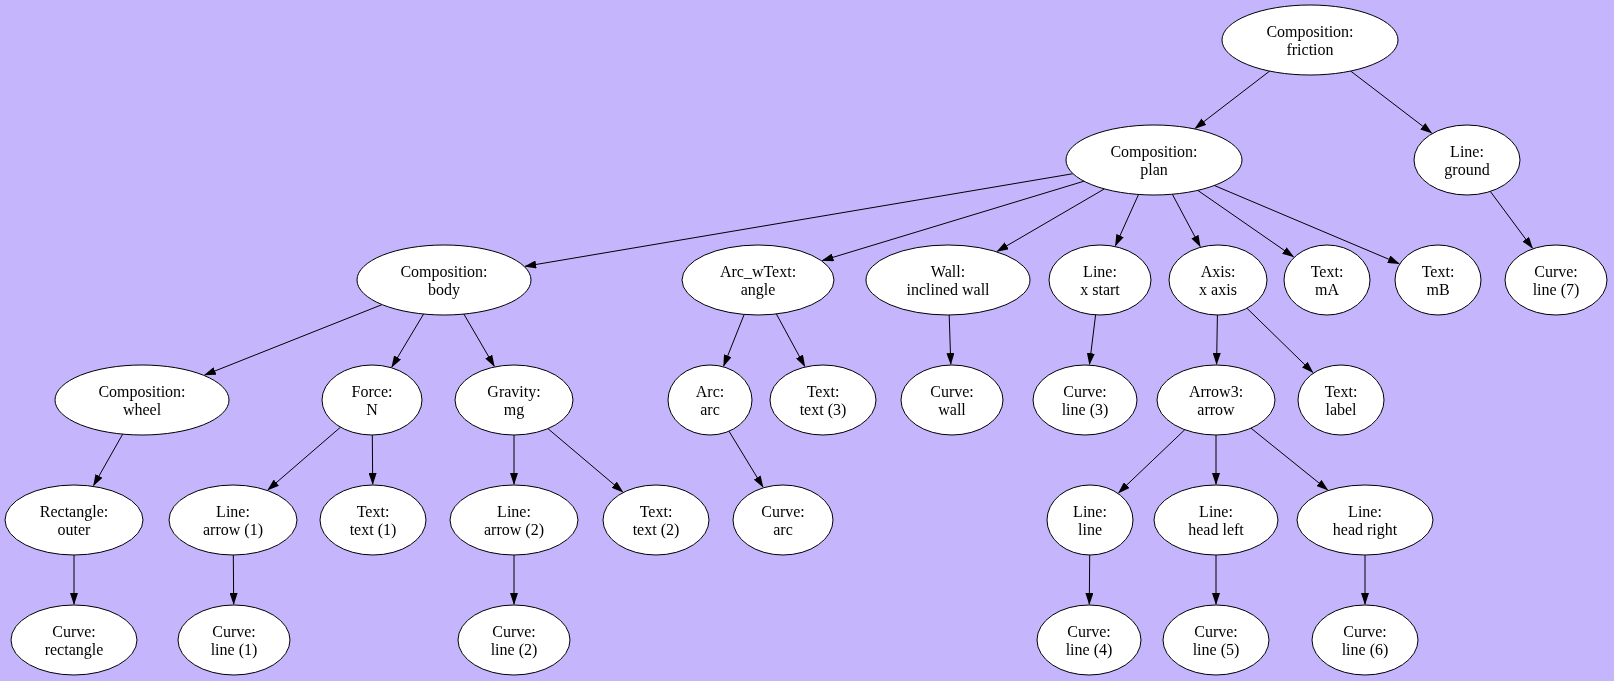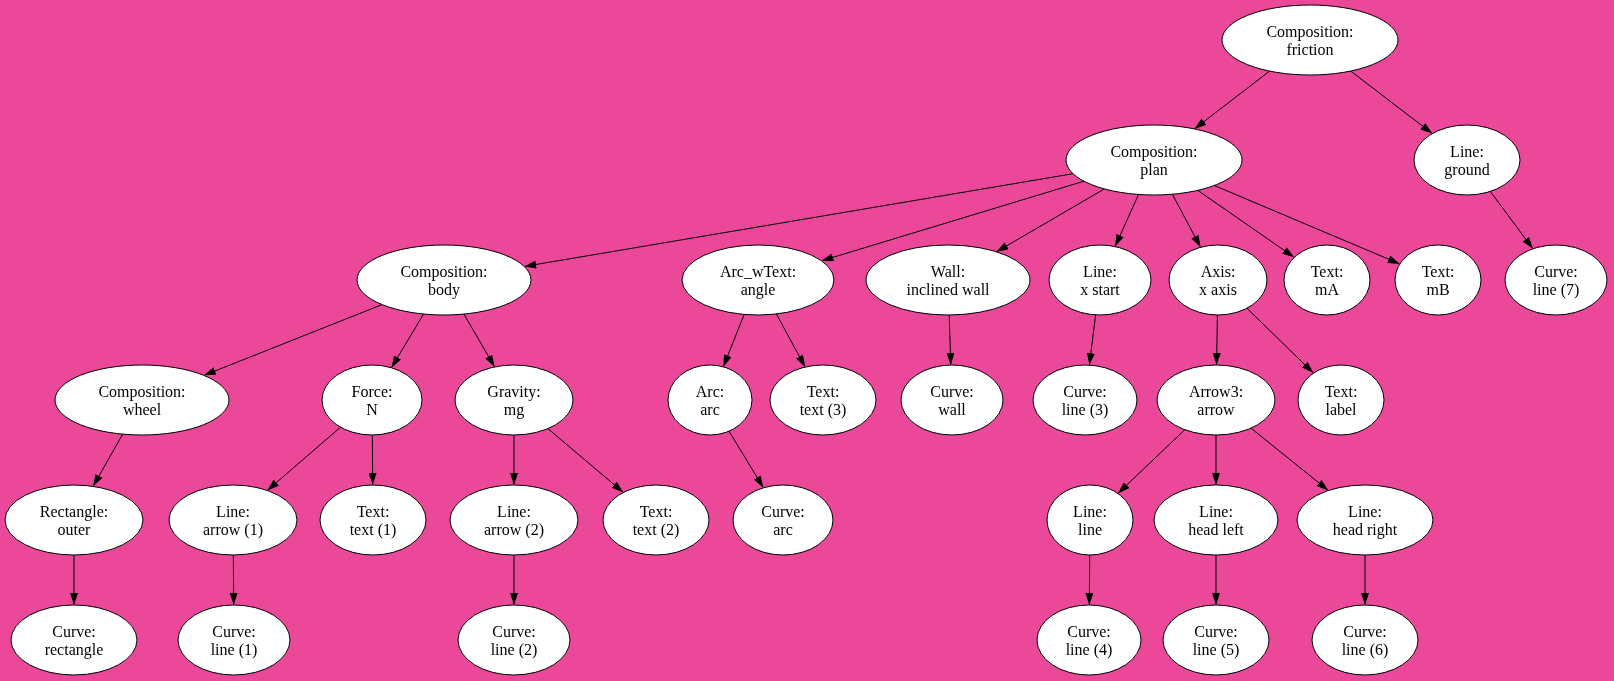--- a/index.html
+++ b/index.html
@@ -4,21 +4,21 @@
 <style>
   html, body {
     margin: 0;
     padding: 0;
     background: #ffffff;
   }
   .canvas-wrap {
     position: relative;
     width: 1614px;
     height: 681px;
-    background: #ec4899;
+    background: #c4b5fd;
     overflow: hidden;
   }
   svg text {
     font-family: "Liberation Serif", "DejaVu Serif", serif;
     font-size: 16px;
     fill: #000000;
   }
   svg ellipse {
     fill: #ffffff;
     stroke: #000000;

